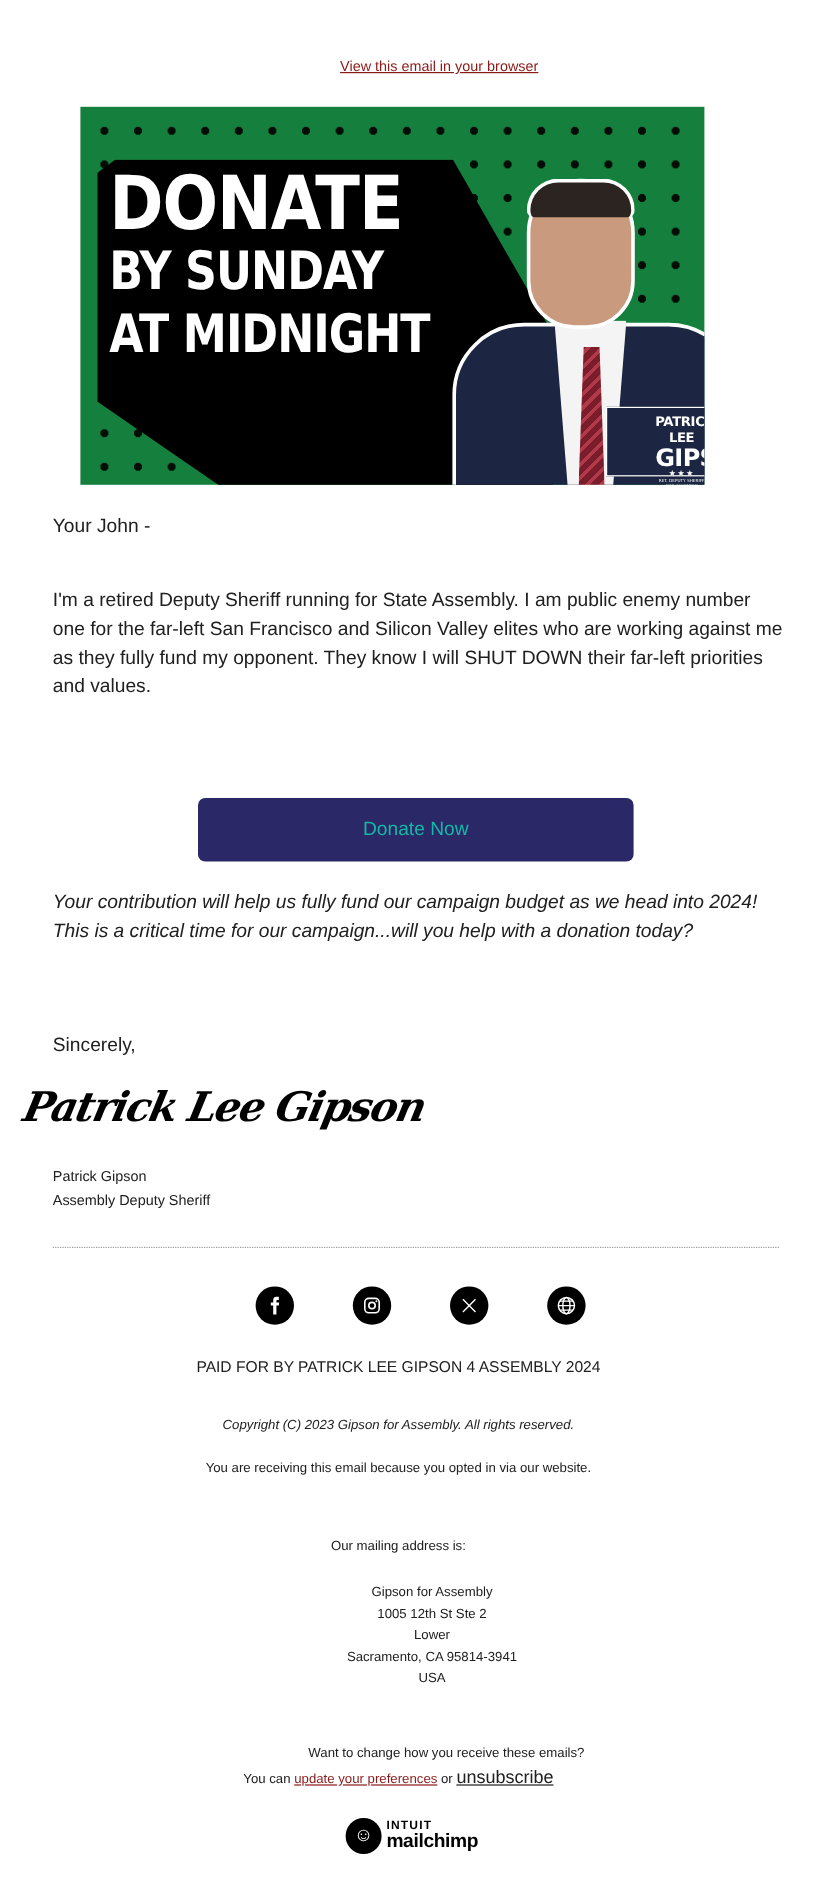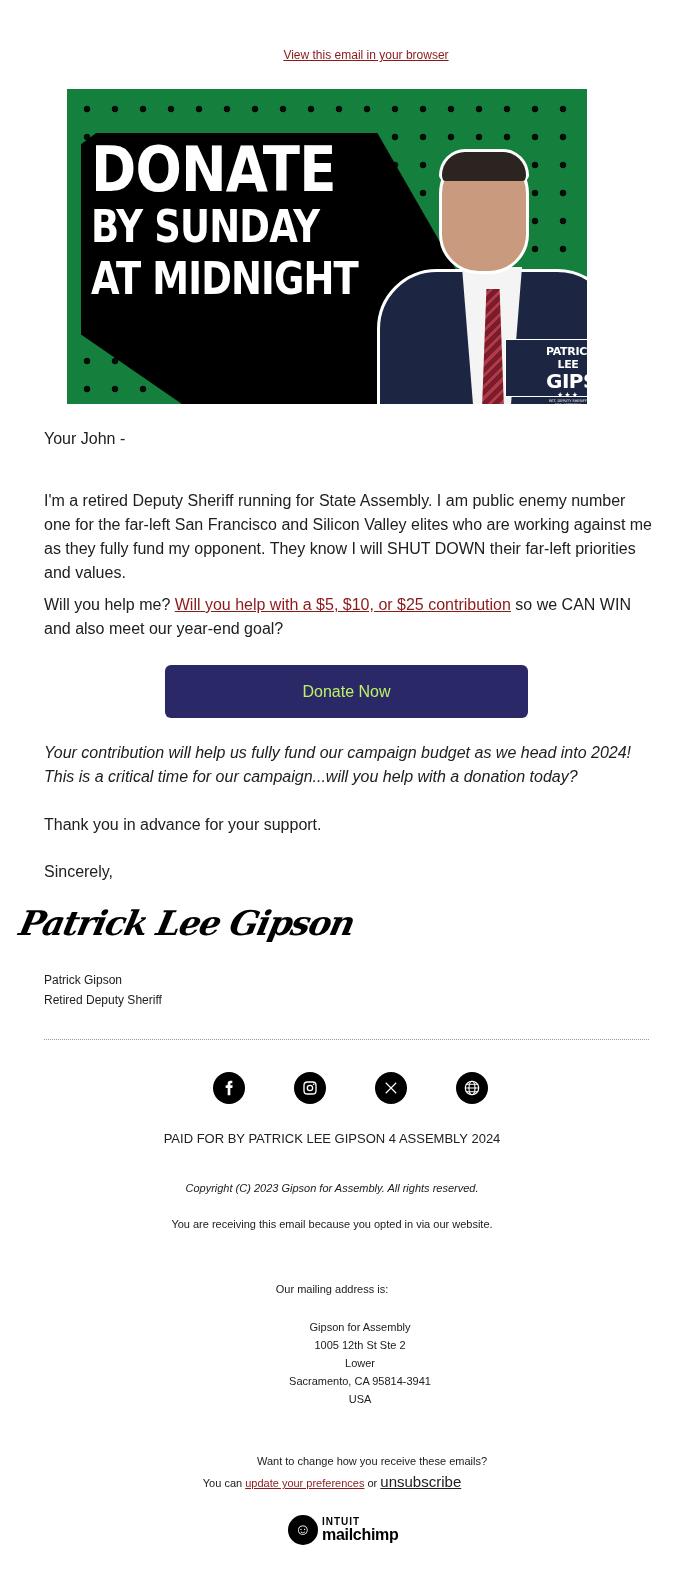--- a/index.html
+++ b/index.html
@@ -29,21 +29,21 @@
   .person .hair { position: absolute; left: 72px; top: 0; width: 90px; height: 32px; background: #2b2420; border-radius: 45px 45px 10px 10px; border: 3px solid #fff; border-bottom: none; }
   .badge { position: absolute; left: 438px; top: 250px; width: 86px; height: 58px; border: 1.5px solid #fff; background: #1c2541; color: #fff; text-align: center; font-family: "DejaVu Sans", sans-serif; font-weight: bold; padding-left: 40px; }
   .badge .b1 { font-size: 11px; margin-top: 5px; letter-spacing: -0.3px; }
   .badge .b2 { font-size: 20px; line-height: 20px; letter-spacing: -0.5px; }
   .badge .b3 { font-size: 7px; letter-spacing: 1px; }
   .badge .b4 { font-size: 3.5px; font-weight: normal; }
 
   .body-text { position: absolute; left: 44px; width: 612px; font-size: 16px; line-height: 24px; color: #202020; }
   .body-text a { color: #8b1a1a; text-decoration: underline; }
 
-  .donate-btn { position: absolute; left: 165px; top: 665px; width: 363px; height: 53px; background: #2a2866; border-radius: 6px; color: #bef264; font-size: 16px; display: flex; align-items: center; justify-content: center; cursor: pointer; }
+  .donate-btn { position: absolute; left: 165px; top: 665px; width: 363px; height: 53px; background: #2a2866; border-radius: 6px; color: #14b8a6; font-size: 16px; display: flex; align-items: center; justify-content: center; cursor: pointer; }
 
   .signature { position: absolute; left: 20px; top: 903px; font-family: "DejaVu Serif", serif; font-style: italic; font-size: 34px; color: #000; letter-spacing: -1.5px; transform: skewX(-12deg); font-weight: bold; }
   .sig-name { position: absolute; left: 44px; top: 970px; font-size: 12px; line-height: 20px; color: #202020; }
 
   .divider { position: absolute; left: 44px; top: 1039px; width: 605px; border-top: 1px dotted #999; }
 
   .social { position: absolute; top: 1072px; left: 0; width: 700px; display: flex; justify-content: center; gap: 49px; }
   .social .ic { width: 32px; height: 32px; border-radius: 50%; background: #000; color: #fff; display: flex; align-items: center; justify-content: center; cursor: pointer; }
 
   .footer-line { position: absolute; left: 0; width: 664px; text-align: center; color: #202020; }
@@ -90,34 +90,30 @@
     <div class="badge">
       <div class="b1">PATRICK LEE</div>
       <div class="b2">GIPSON</div>
       <div class="b3">★★★</div>
       <div class="b4">RET. DEPUTY SHERIFF FOR ASSEMBLY</div>
     </div>
   </div>
 
   <div class="body-text" style="top:427px;">Your John -</div>
   <div class="body-text" style="top:475px;margin-top:14px;">I'm a retired Deputy Sheriff running for State Assembly. I am public enemy number one for the far-left San Francisco and Silicon Valley elites who are working against me as they fully fund my opponent. They know I will SHUT DOWN their far-left priorities and values.</div>
-  <div class="body-text" style="top:593px;">
-    <span>Will you help me? </span><a href="#">Will you help with a $5, $10, or $25 contribution</a><span> so we CAN WIN and also meet our year-end goal?</span>
-  </div>
 
   <div class="donate-btn">Donate Now</div>
 
   <div class="body-text" style="top:741px;font-style:italic;">Your contribution will help us fully fund our campaign budget as we head into 2024! This is a critical time for our campaign...will you help with a donation today?</div>
-  <div class="body-text" style="top:813px;">Thank you in advance for your support.</div>
   <div class="body-text" style="top:860px;">Sincerely,</div>
 
   <div class="signature">Patrick Lee Gipson</div>
   <div class="sig-name">
     <div>Patrick Gipson</div>
-    <div>Retired Deputy Sheriff</div>
+    <div>Assembly Deputy Sheriff</div>
   </div>
 
   <div class="divider"></div>
 
   <div class="social">
     <div class="ic">
       <svg width="16" height="16" viewBox="0 0 24 24">
           <path fill="#fff" d="M14 8V6c0-.8.5-1 1-1h2V1h-3c-3 0-4 2-4 4.5V8H7v4h3v11h4V12h3l.5-4H14z"></path>
         </svg>
     </div>

